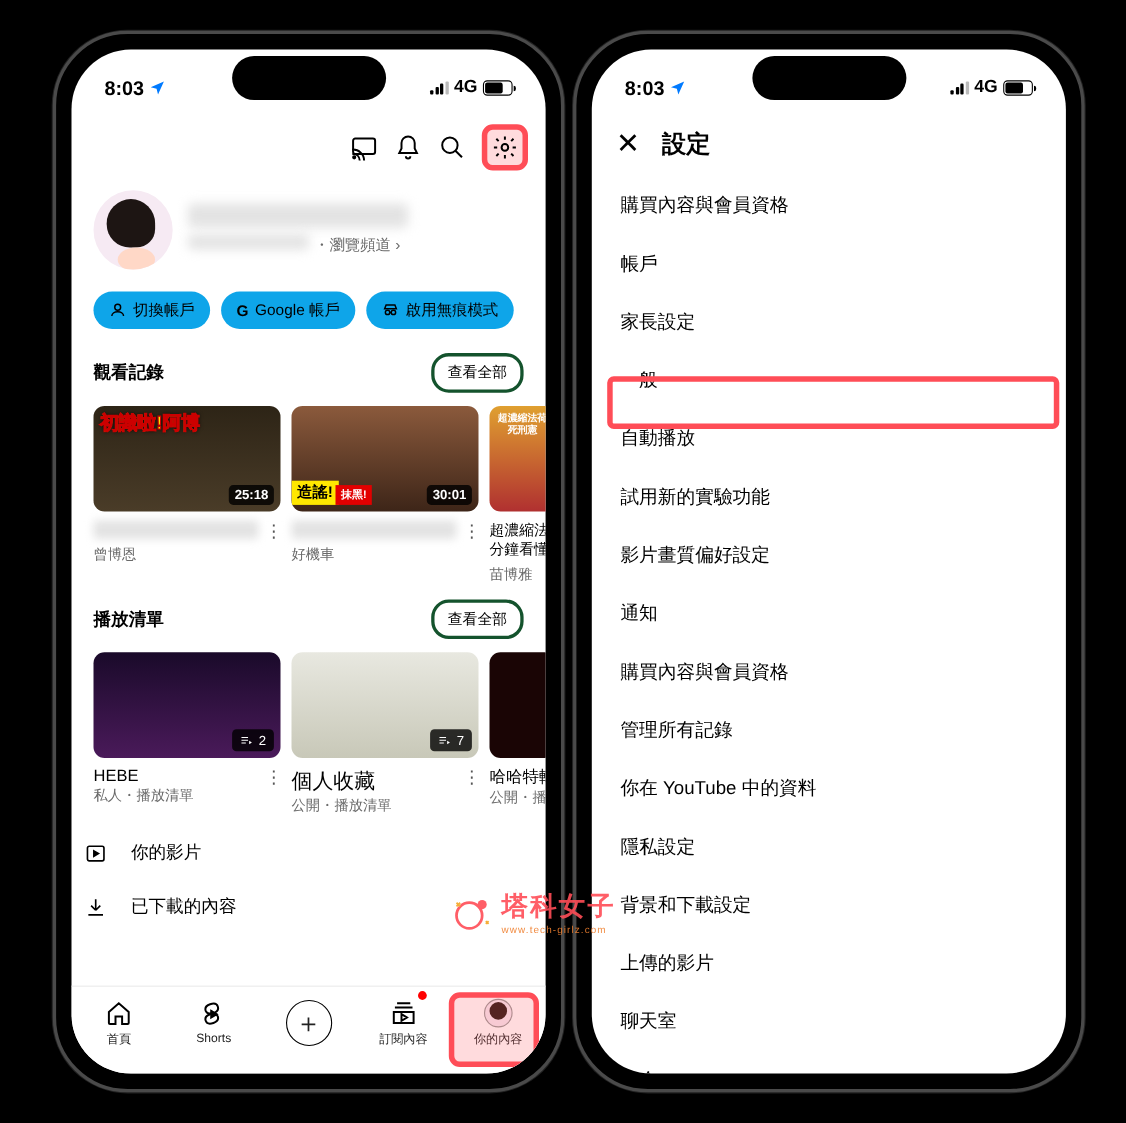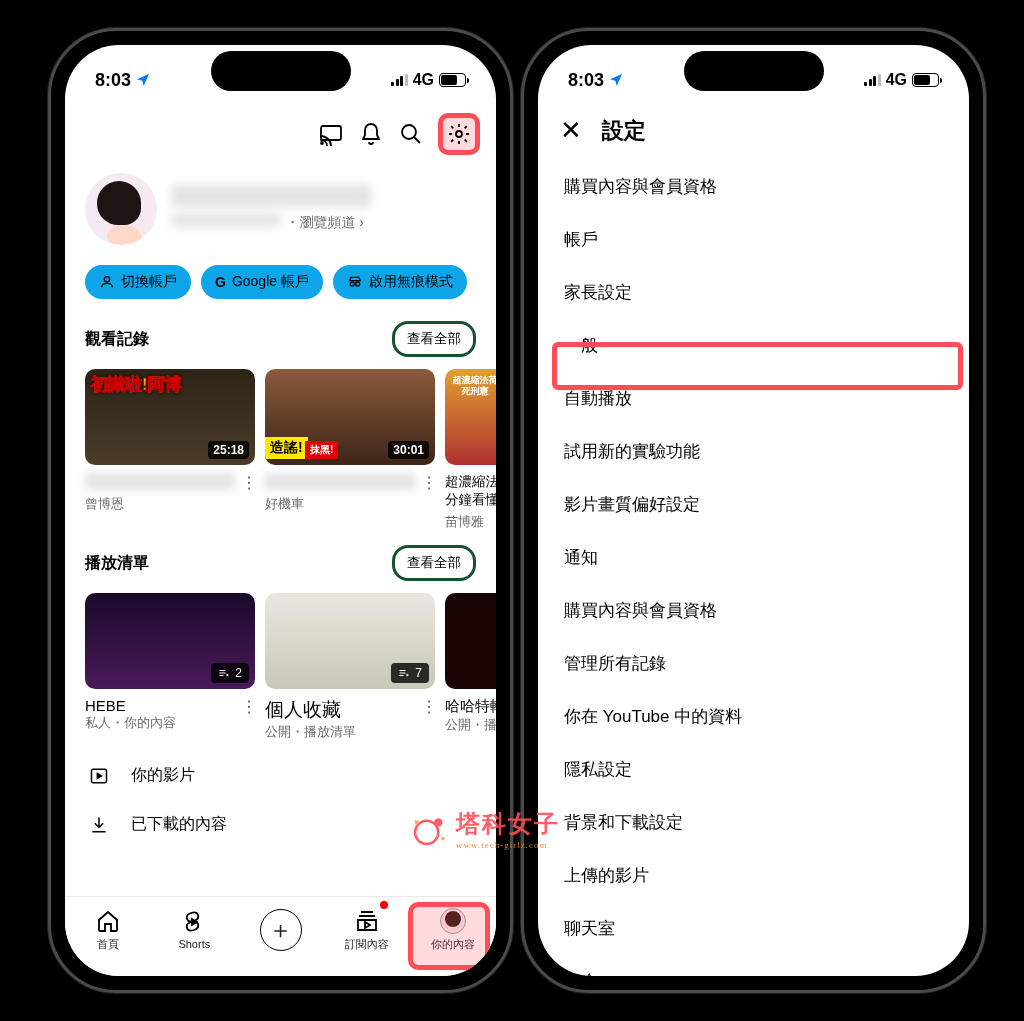--- a/index.html
+++ b/index.html
@@ -61,21 +61,21 @@
   .thumb.t2 { background:linear-gradient(#8b5a3c,#3d2518); }
   .t2-strip{ position:absolute; left:0; bottom:6px; background:#ffe700; color:#000; font-size:14px; font-weight:900; padding:2px 5px;}
   .t2-strip2{ position:absolute; left:40px; bottom:6px; background:#e30000; color:#fff; font-size:10px; font-weight:900; padding:2px 5px;}
   .thumb.t3 { width:60px; background:linear-gradient(#e0a030,#b03030);}
   .t3-txt { position:absolute; top:6px; left:4px; right:4px; text-align:center; color:#fff; font-size:9px; font-weight:700; line-height:1.2;}
   .thumb.p1 { background:linear-gradient(#1a0a2a,#4a1a5a);}
   .thumb.p2 { background:linear-gradient(#e8e8e0,#c8c8b8);}
   .thumb.p3 { width:60px; background:#1a0505;}
   .plmeta { font-size:13px; color:#6a6a6a; }
 
-  .simple-row { display:flex; align-items:center; gap:20px; padding:14px 22px; font-size:16px;}
+  .simple-row { display:flex; align-items:center; gap:20px; padding:14px 10px; font-size:16px;}
   .simple-row .ic { width:24px; display:flex; justify-content:center;}
 
   .tabbar { position:absolute; bottom:0; left:0; right:0; height:80px; border-top:1px solid #eaeaea; display:flex; padding-bottom:14px; background:#fff;}
   .tab { flex:1; display:flex; flex-direction:column; align-items:center; justify-content:center; gap:3px; font-size:11px; color:#222; position:relative;}
   .tab .tico { height:26px; display:flex; align-items:center; justify-content:center;}
   .tab.center .plus { width:42px; height:42px; border:1.5px solid #000; border-radius:50%; display:flex; align-items:center; justify-content:center; font-size:24px; font-weight:300;}
   .reddot { position:absolute; top:4px; right:22px; width:8px; height:8px; background:#f00; border-radius:50%; }
   .tab.you .tico .av { width:26px; height:26px; border-radius:50%; background:#f6eaf3; border:1px solid #999; position:relative; overflow:hidden;}
   .tab.you .tico .av::before{content:""; position:absolute; top:2px; left:4px; width:16px; height:16px; background:#2a1a15; border-radius:50%;}
   .tab-hl { position:absolute; right:6px; bottom:6px; width:82px; height:68px; border:5px solid #ff4d57; border-radius:10px; background:rgba(255,77,87,0.2); z-index:5;}
@@ -85,21 +85,21 @@
   .sethead .x { font-size:26px; font-weight:300; }
   .sethead .tit { font-size:22px; font-weight:700; }
   .setlist { }
   .setitem { padding:15px 26px; font-size:17px; position:relative;}
   .row-hl { position:absolute; left:14px; right:6px; top:297px; height:48px; border:5px solid #ff4d57; border-radius:6px; z-index:6;}
 
   
   .watermark { position:absolute; left:410px; top:808px; display:flex; align-items:center; gap:6px; z-index:200; opacity:0.9;}
   .wm-icon { width:40px; height:40px; position:relative;}
   .wm-icon svg { width:100%; height:100%; }
-  .wm-txt { font-family:Liberation Serif, serif; }
+  .wm-txt { font-family:Liberation Sans, sans-serif; }
   .wm-main { font-size:24px; font-weight:700; color:#ff4d57; letter-spacing:2px;}
   .wm-sub { font-size:9px; color:#f08030; letter-spacing:1px;}
 
   svg { display:block; }
 </style>
 </head>
 <body>
 
 <div class="phone left">
   <div class="notch"></div>
@@ -243,21 +243,21 @@
             <div class="badge">
               <svg width="12" height="12" viewBox="0 0 24 24" fill="#fff">
                   <path d="M3 6h12v2H3zM3 11h12v2H3zM3 16h8v2H3zM17 13l5 3-5 3z"></path>
                 </svg>
               <span>2</span>
             </div>
           </div>
           <div class="title-row">
             <div class="desc">
               <div style="font-size:15px;font-weight:500">HEBE</div>
-              <div class="plmeta">私人・你的內容</div>
+              <div class="plmeta">私人・播放清單</div>
             </div>
             <div class="dots3">⋮</div>
           </div>
         </div>
         <div class="card">
           <div class="thumb p2">
             <div class="badge">
               <svg width="12" height="12" viewBox="0 0 24 24" fill="#fff">
                   <path d="M3 6h12v2H3zM3 11h12v2H3zM3 16h8v2H3zM17 13l5 3-5 3z"></path>
                 </svg>

